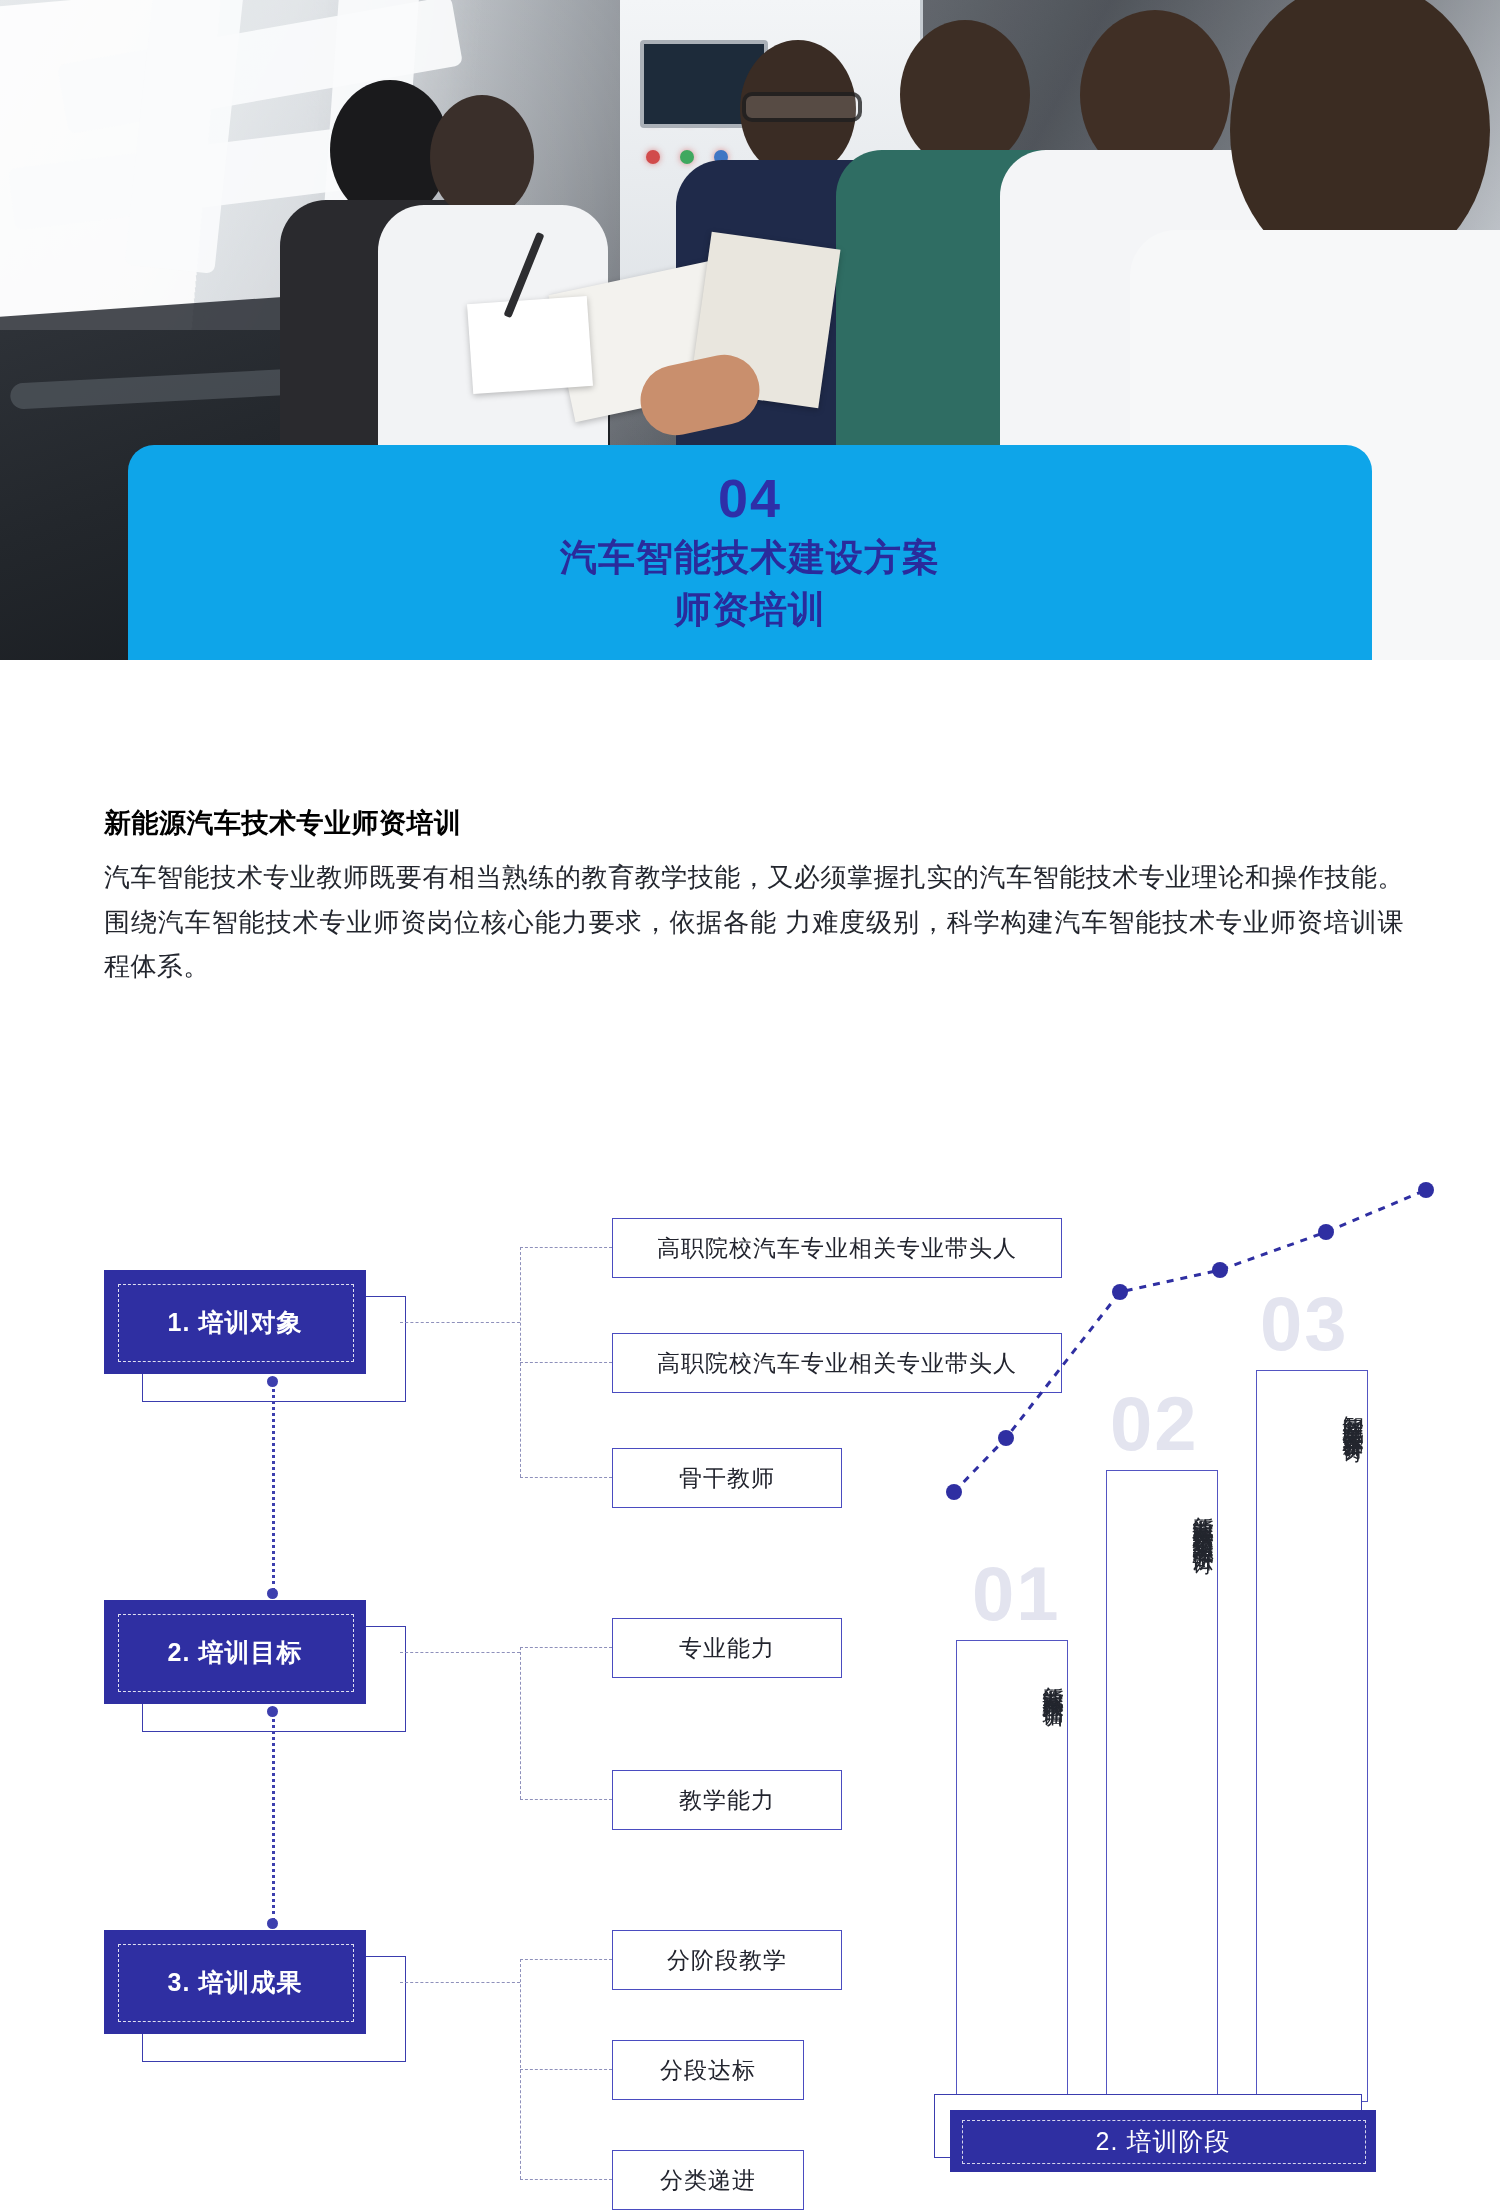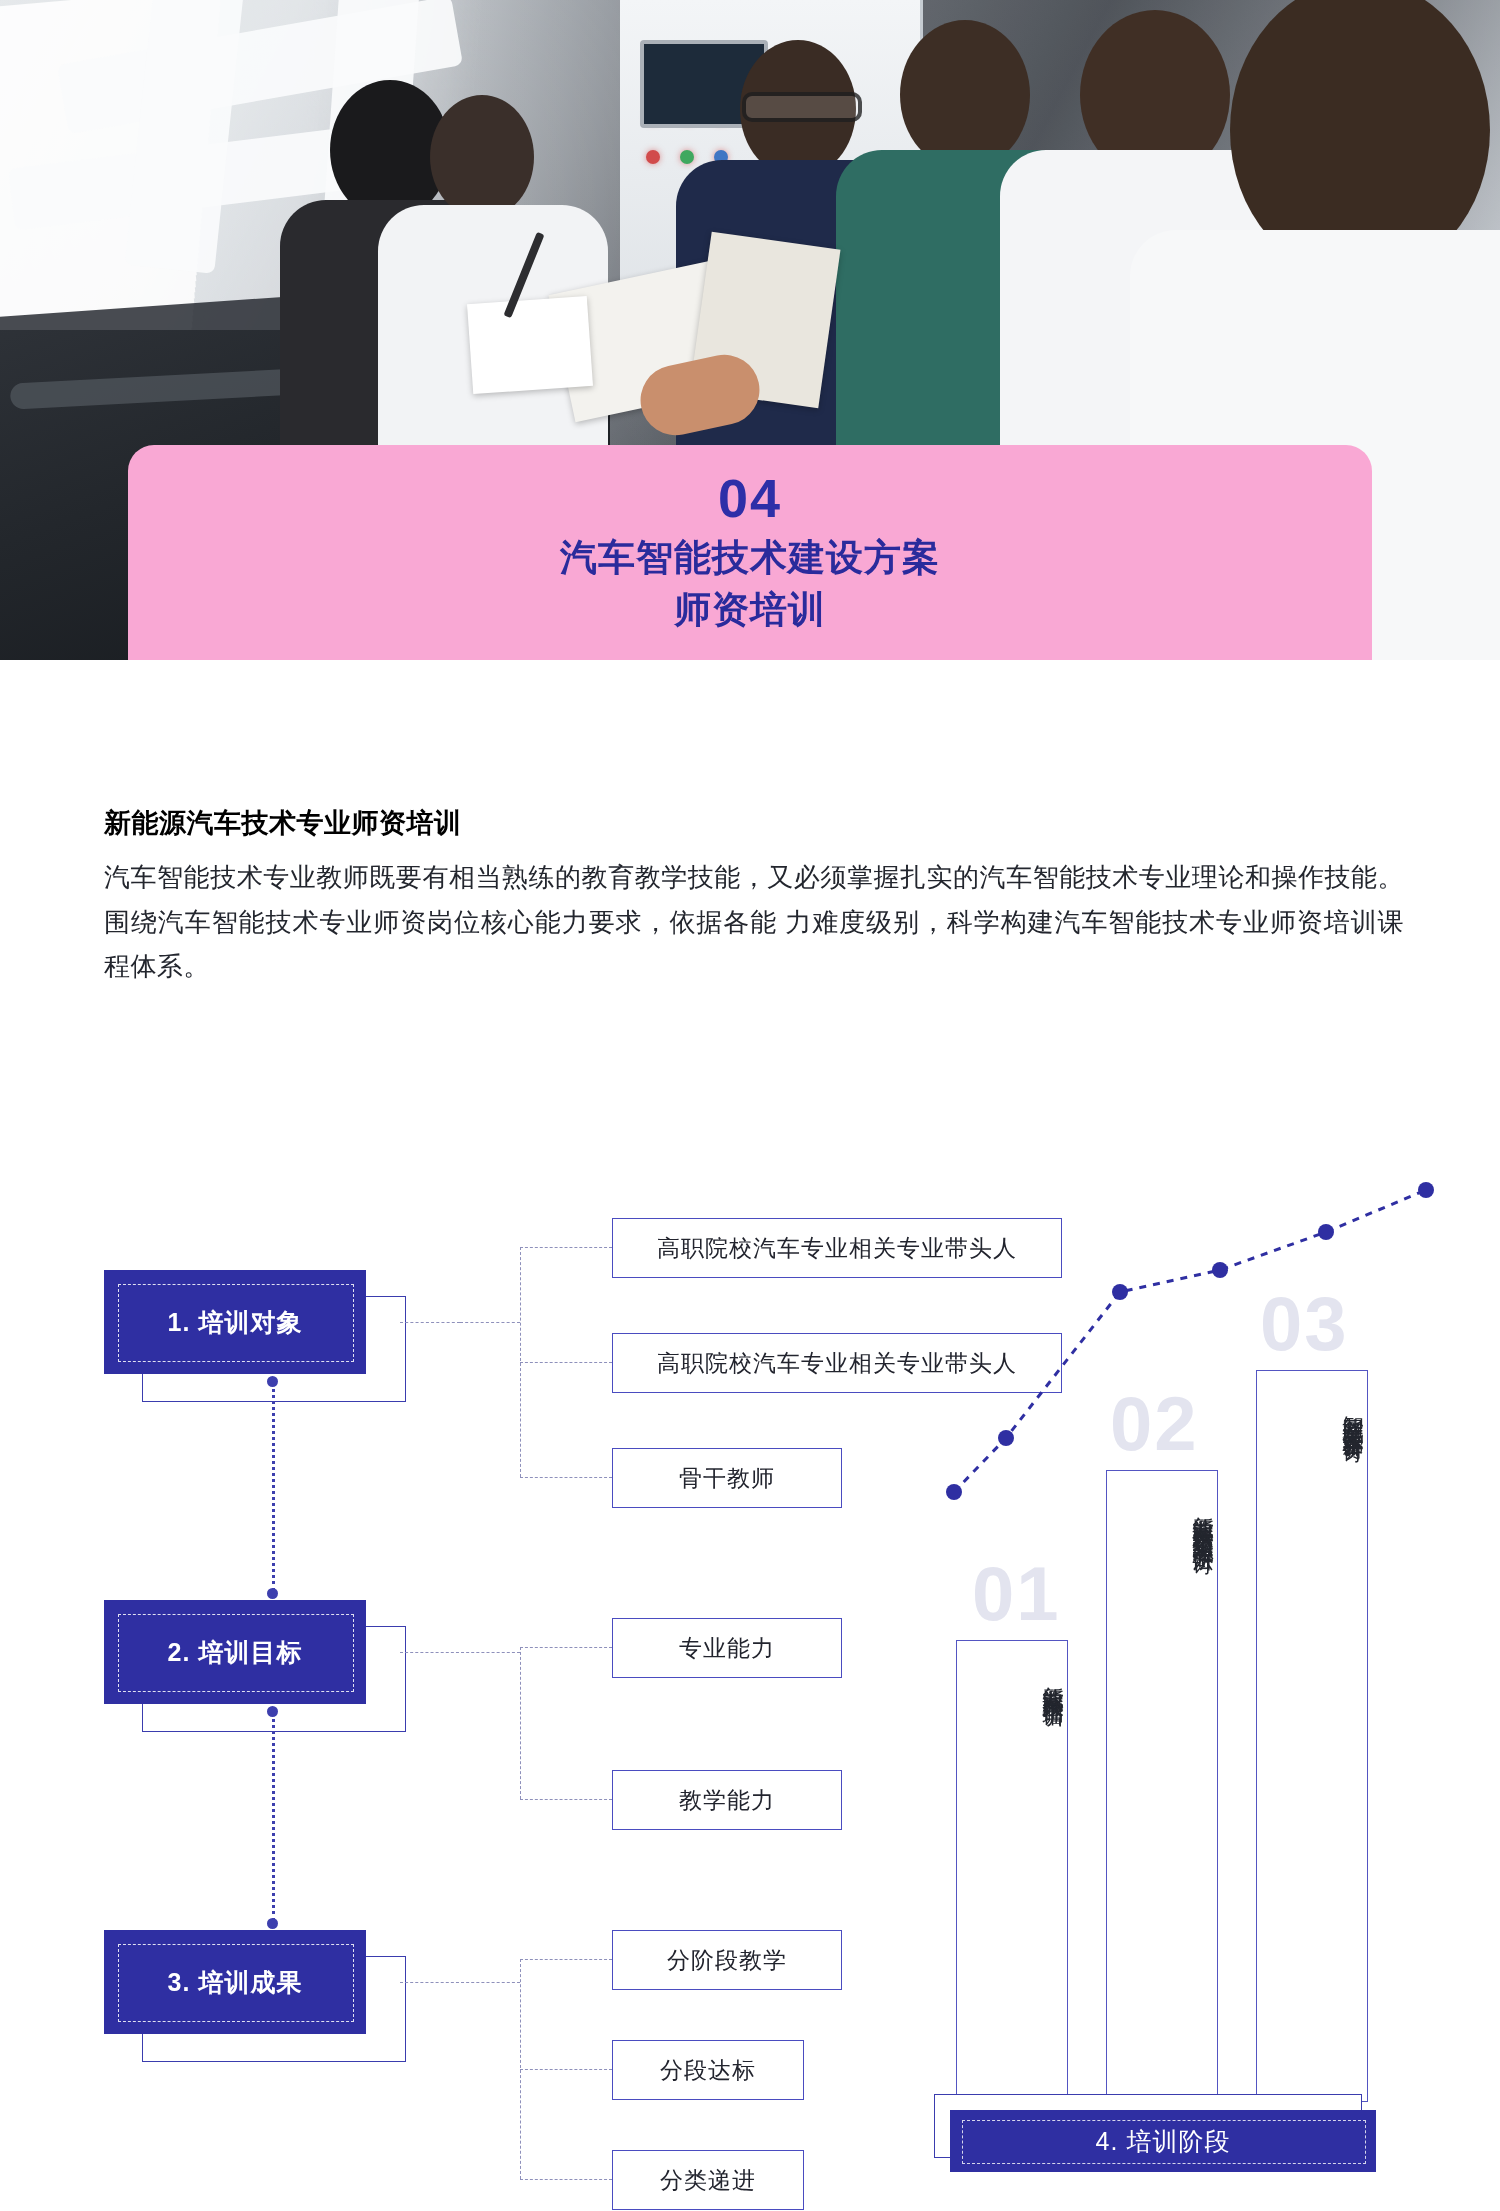--- a/index.html
+++ b/index.html
@@ -65,21 +65,21 @@
   .glasses{position:absolute;left:742px;top:92px;width:112px;height:22px;
      border:4px solid rgba(20,20,22,.75);border-radius:10px;background:rgba(255,255,255,.15);}
   .paper{position:absolute;background:#f3f2ee;box-shadow:0 2px 6px rgba(0,0,0,.25);}
   .pp1{left:560px;top:275px;width:180px;height:130px;transform:rotate(-12deg);}
   .pp2{left:700px;top:240px;width:130px;height:160px;transform:rotate(8deg);background:#e9e6de;}
   .pp3{left:470px;top:300px;width:120px;height:90px;transform:rotate(-4deg);background:#ffffff;}
   .pen{position:absolute;left:520px;top:230px;width:8px;height:90px;background:#2d2d30;transform:rotate(22deg);border-radius:3px;}
   .hand{position:absolute;left:640px;top:360px;width:120px;height:70px;background:#c98f6d;border-radius:40px;transform:rotate(-12deg);}
 
   
-  .title-card{position:absolute;left:128px;top:445px;width:1244px;height:215px;background:#f9a8d4;
+  .title-card{position:absolute;left:128px;top:445px;width:1244px;height:215px;background:#0ea5e9;
      border-radius:26px 26px 0 0;}
   .title-num{position:absolute;left:0;right:0;top:22px;text-align:center;
      font-size:54px;font-weight:700;color:#2e2fa8;letter-spacing:2px;}
   .title-l1{position:absolute;left:0;right:0;top:88px;text-align:center;
      font-size:37px;font-weight:700;color:#2a2b9c;letter-spacing:1px;}
   .title-l2{position:absolute;left:0;right:0;top:140px;text-align:center;
      font-size:37px;font-weight:700;color:#2a2b9c;letter-spacing:1px;}
 
   
   .intro{position:absolute;left:104px;top:805px;width:1300px;}
@@ -297,18 +297,18 @@
     </div>
     <div class="bar b2">
       <div class="vtext">新能源汽车技术课程教学组织与教学方法研讨</div>
     </div>
     <div class="bar b3">
       <div class="vtext">智能网联汽车技术竞赛备赛研讨</div>
     </div>
 
     <div class="phase-shadow"></div>
     <div class="phase">
-      <span>4. 培训阶段</span>
+      <span>2. 培训阶段</span>
     </div>
     <div class="phase-dash"></div>
   </div>
 
 </div>
 
 </body></html>

